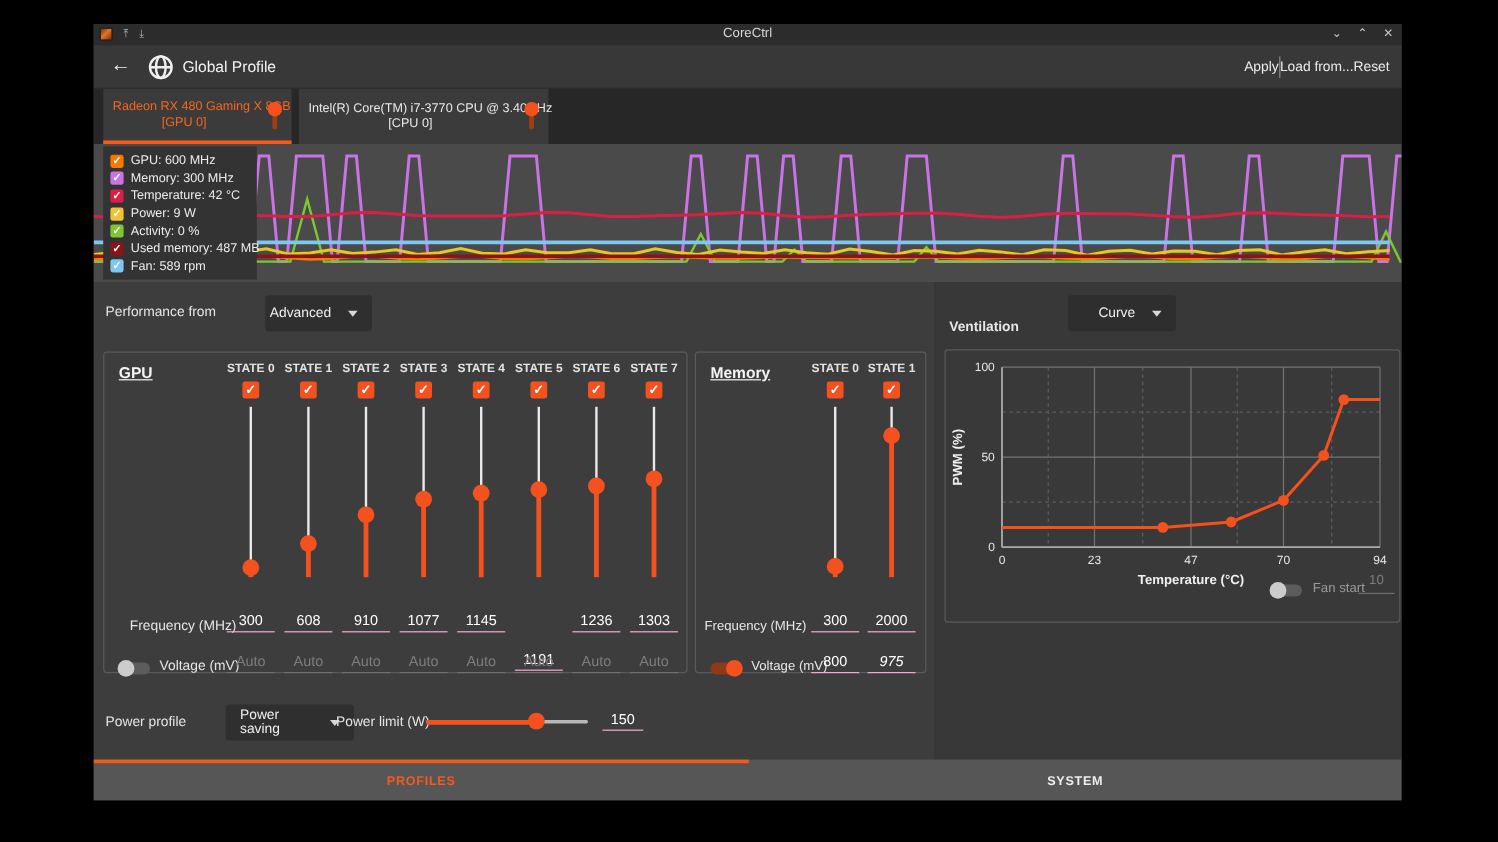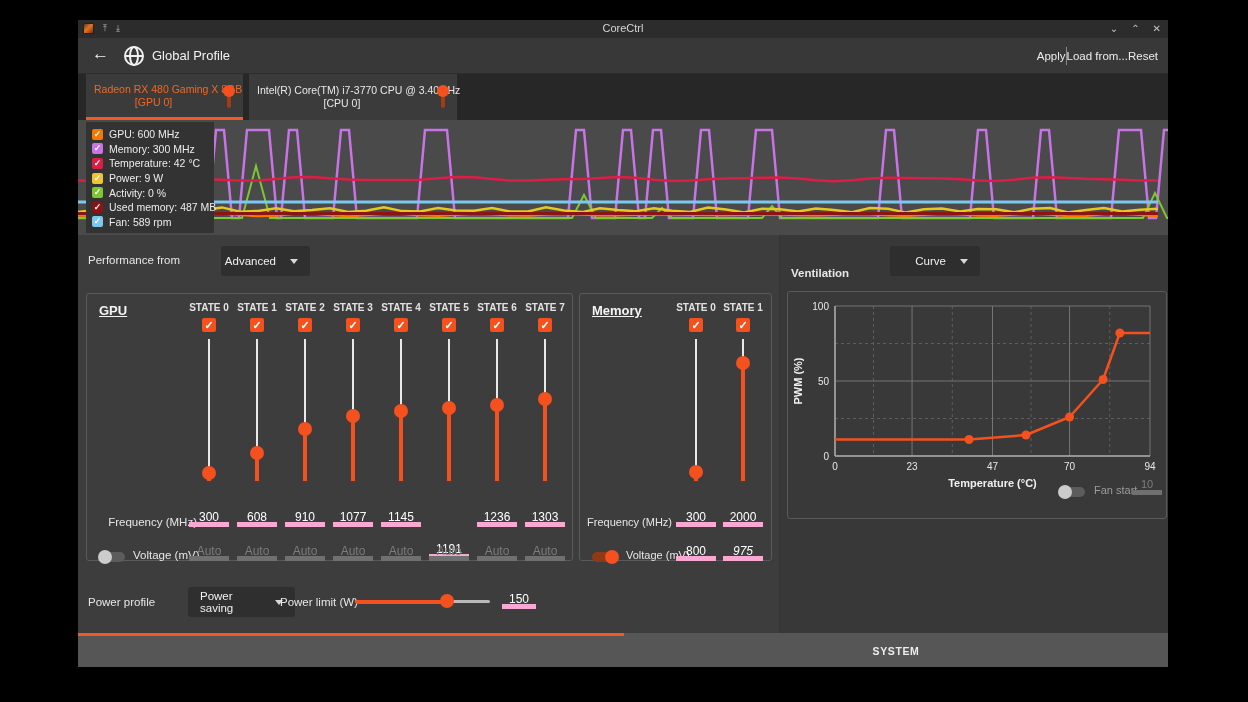--- a/index.html
+++ b/index.html
@@ -44,21 +44,21 @@
   .dropdown { position:absolute; height:30px; background:#2f2f2f; border-radius:3px; display:flex; align-items:center; justify-content:flex-end; padding:0 12px; font-size:11.5px; color:#f0f0f0;margin-left:36px; }
   .caret { width:0; height:0; border-left:4.5px solid transparent; border-right:4.5px solid transparent; border-top:5px solid #d8d8d8; margin-left:14px; }
 
   .panel { position:absolute; border:1px solid #5a5a5a; border-radius:3px; background:#3d3d3d; }
   .panel-title { position:absolute; left:12px; top:9px; font-size:13px; font-weight:bold; color:#f4f4f4;text-decoration:underline; }
   .state-lbl { position:absolute; font-size:10px; font-weight:bold; color:#e2e2e2; text-align:center; width:60px; }
   .state-chk { position:absolute; width:14px; height:14px; border-radius:2px; background:#f4511e; color:#fff; font-size:11px; line-height:14px; text-align:center; font-weight:bold; }
   .slider-track { position:absolute; width:2px; background:#e8e8e8; }
   .slider-fill { position:absolute; width:4px; background:#f4511e; }
   .slider-knob { position:absolute; width:14px; height:14px; border-radius:50%; background:#f4511e; }
-  .uinput { position:absolute; height:17px; text-align:center; font-size:12px; color:#fff; border-bottom:5px solid #f9a8d4; }
+  .uinput { position:absolute; height:17px; text-align:center; font-size:12px; color:#fff; border-bottom:1px solid #f9a8d4; }
   .uinput.dim { color:#7d7d7d; border-bottom-color:#707070; }
   .toggle { position:absolute; width:26px; height:10px; border-radius:5px; }
   .toggle.off { background:#5c5c5c; }
   .toggle.on { background:#8f3a16; }
   .toggle .knob { position:absolute; width:14px; height:14px; border-radius:50%; top:-2px; }
   .toggle.off .knob { left:-1px; background:#cccccc; }
   .toggle.on .knob { right:-1px; background:#f4511e; }
 
   
   .hslider-track { position:absolute; height:3px; background:#b9b9b9; border-radius:2px; }
@@ -319,16 +319,17 @@
       <div class="toggle off" style="left:271px; top:195px;">
           <div class="knob"></div>
         </div>
       <div class="lbl" style="left:306px; top:192px; color:#9b9b9b; font-size:11px;">Fan start</div>
       <div class="uinput dim" style="left:344px; top:186px; width:30px; font-size:11px;">10</div>
     </div>
   </div>
 
   <div class="bottombar" id="bottombar">
     <div class="bb-line"></div>
+  <div class="bb-tab active" style="left: 0px; width: 546px;">PROFILES</div>
       <div class="bb-tab inactive" style="left: 546px; width: 544px;">SYSTEM</div>
     </div>
 
 </div>
 
 </body></html>

